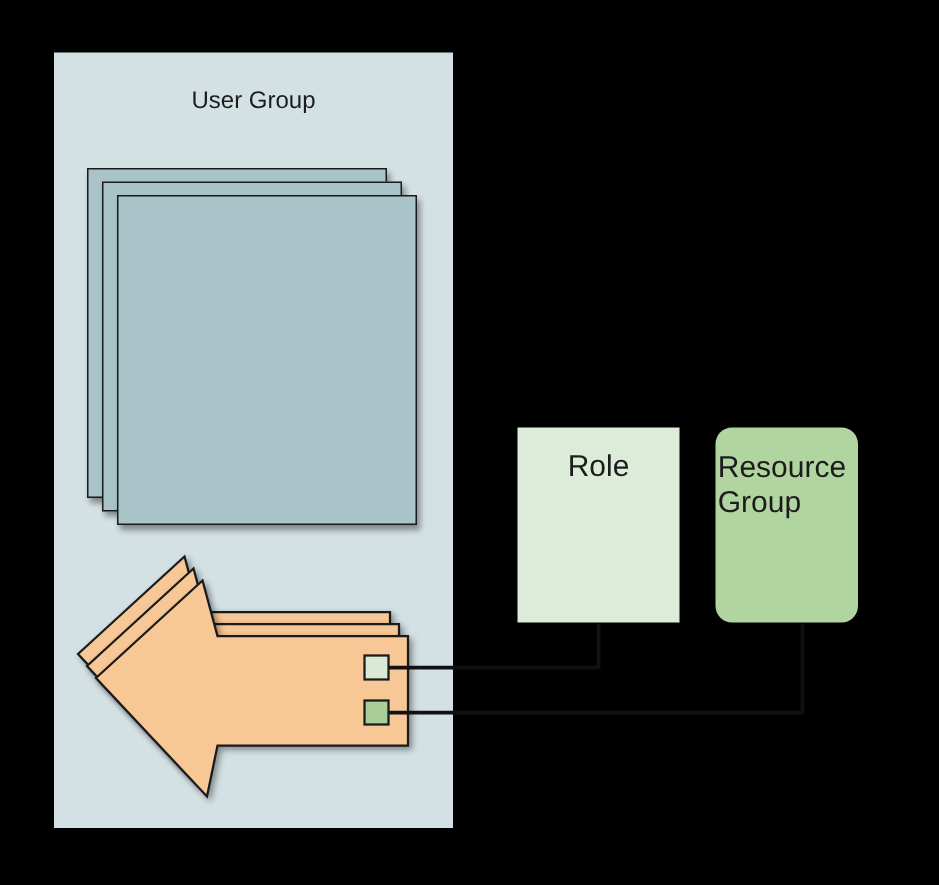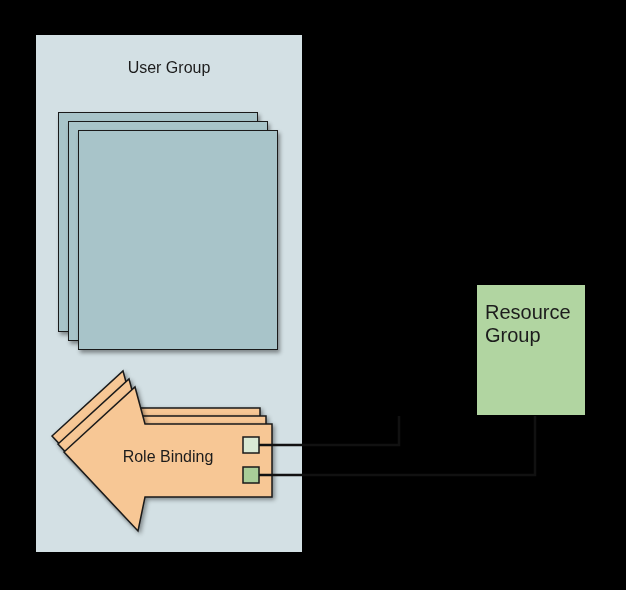--- a/index.html
+++ b/index.html
@@ -52,21 +52,21 @@
   .connector { fill: none; stroke: #111111; stroke-width: 2.5; }
   .rb-label { left: 64px; top: 445px; width: 208px; }
   
   .side-box {
     position: absolute;
     top: 285px;
     height: 130px;
     box-sizing: border-box;
   }
   .role-box { left: 345px; width: 108px; background: #ddecd8; padding-top: 15px; }
-  .rg-box   { left: 477px; width: 108px; background: #b1d5a1; padding-top: 16px; }
+  .rg-box   { left: 477px; width: 95px; background: #b1d5a1; padding-top: 16px; border-radius: 11px; }
   .box-label {
     font-size: 20px;
     line-height: 23px;
     text-align: center;
   }
   .rg-text {
     width: 92px;
     margin: 0 auto;
     text-align: left;
   }
@@ -88,20 +88,22 @@
     <path class="arrow-copy" transform="translate(-6,-8)" d="M 64 452 L 135 387 L 145 424 L 272 424 L 272 497 L 145 497 L 138 531 Z"></path>
     <path class="arrow-copy" d="M 64 452 L 135 387 L 145 424 L 272 424 L 272 497 L 145 497 L 138 531 Z"></path>
 
     <polyline class="connector" points="259,445 399,445 399,416"></polyline>
     <polyline class="connector" points="259,475 535,475 535,416"></polyline>
 
     <rect class="port-square" x="243" y="437" width="16" height="16" fill="#d9e9d4"></rect>
     <rect class="port-square" x="243" y="467" width="16" height="16" fill="#a9cd98"></rect>
   </svg>
 
-  <div class="label rb-label">Role Binding</div>
 
+  <div class="side-box role-box">
+    <div class="box-label">Role</div>
+  </div>
 
   <div class="side-box rg-box">
     <div class="box-label rg-text">Resource Group</div>
   </div>
 
 </div>
 
 </body></html>

